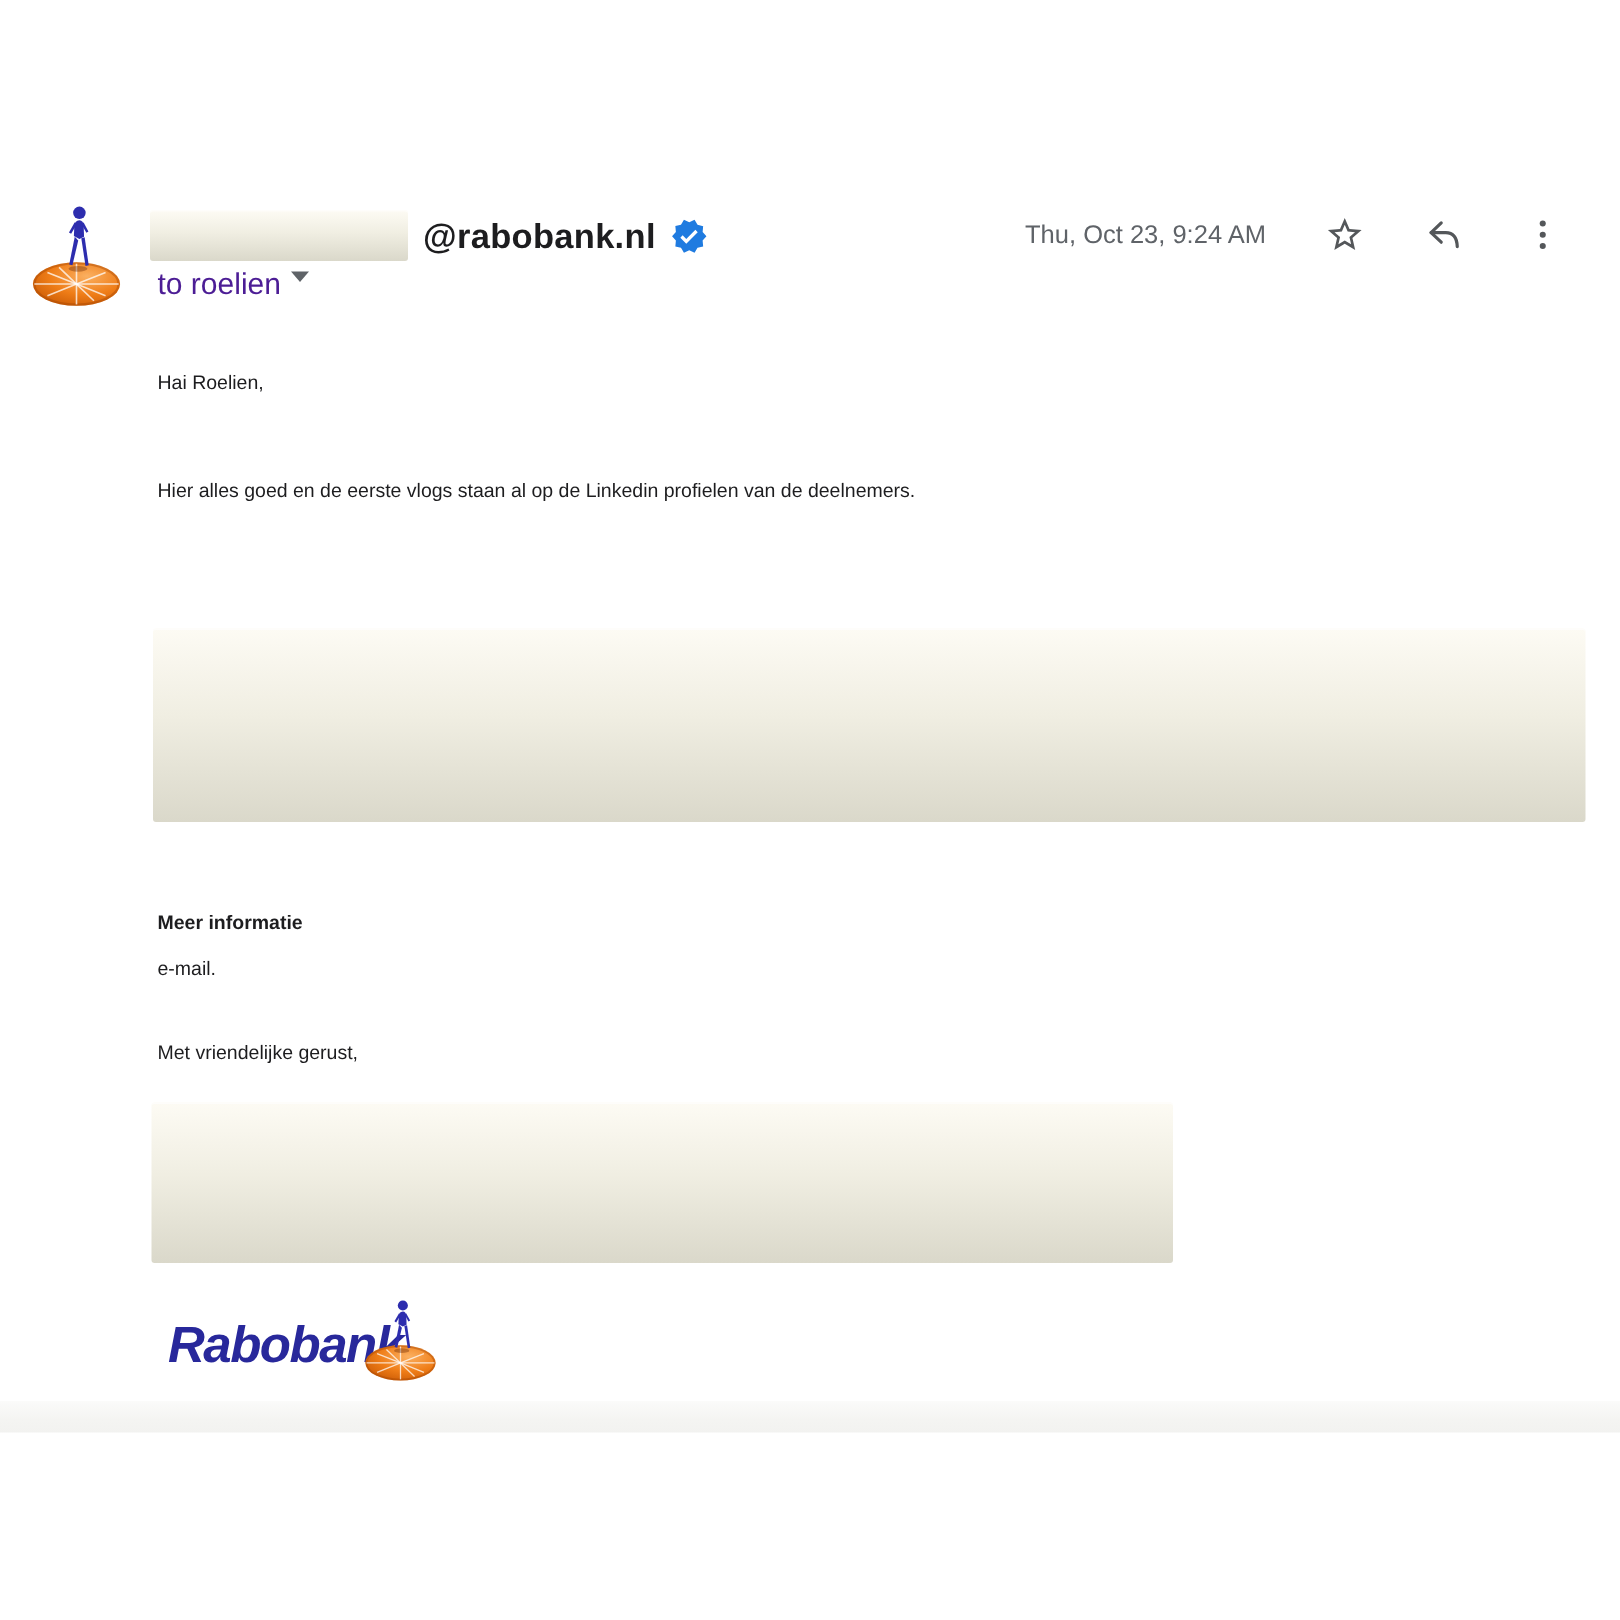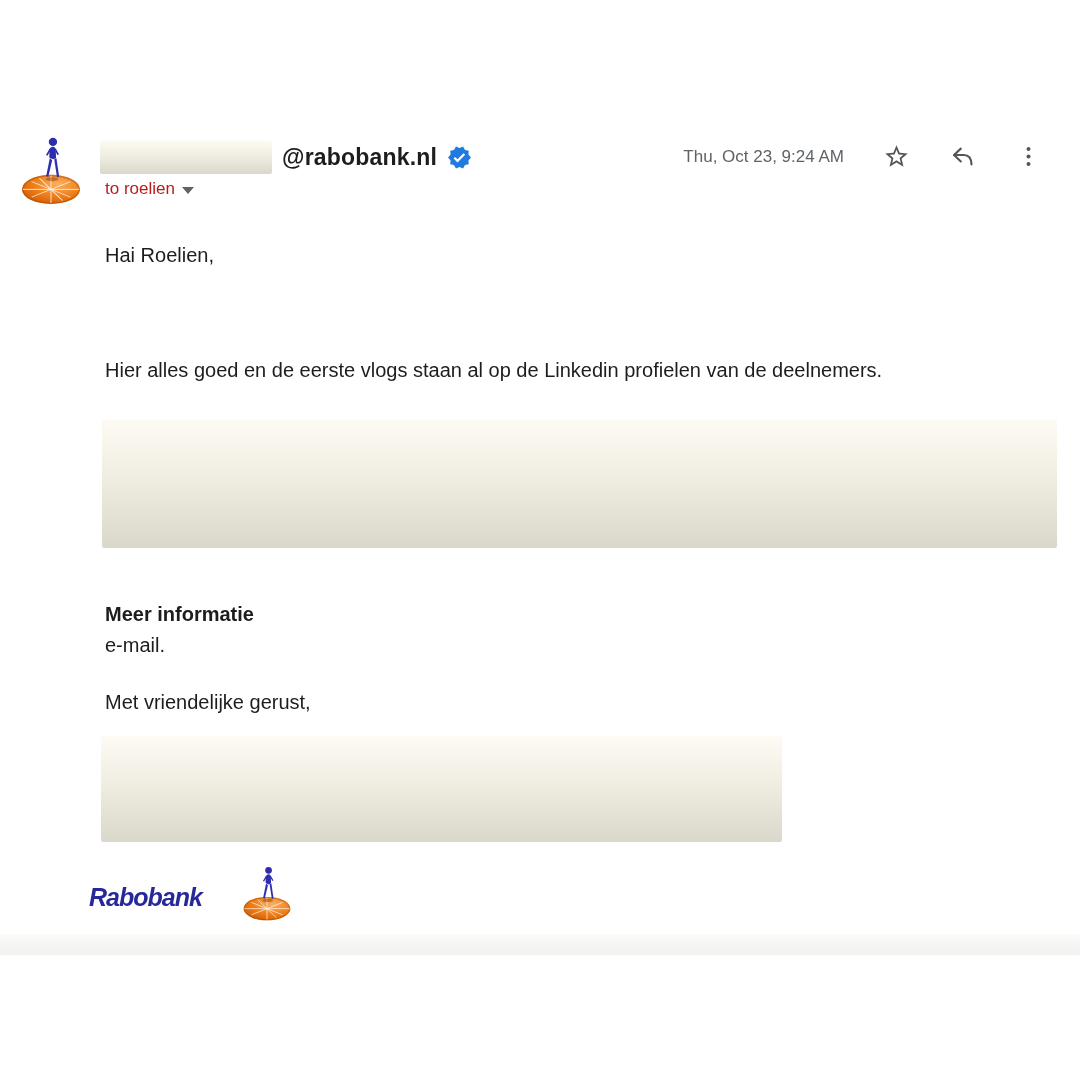--- a/index.html
+++ b/index.html
@@ -13,36 +13,36 @@
   .redact{
     background:linear-gradient(180deg,#fdfbf4 0%,#f0eee2 45%,#dad8ca 100%);
     border-radius:2px;box-shadow:inset 0 1px 0 rgba(255,255,255,.6);
   }
   .sender-redact{width:172px;height:34px;}
   .sender-email{font-size:23px;font-weight:700;color:#1d1d1f;letter-spacing:.2px;}
   .verified{width:25px;height:25px;display:inline-flex;}
   .header-right{position:absolute;top:143px;right:38px;display:flex;align-items:center;gap:39px;}
   .date{font-size:17px;color:#5f6368;white-space:nowrap;}
   .icon-btn{width:27px;height:27px;display:inline-flex;align-items:center;justify-content:center;cursor:pointer;}
-  .recipient{position:absolute;left:105px;top:179px;display:flex;align-items:center;gap:7px;font-size:17px;color:#b91c1c;cursor:pointer;}
+  .recipient{position:absolute;left:105px;top:179px;display:flex;gap:7px;font-size:20px;color:#4c1d95;cursor:pointer;}
   .caret{width:0;height:0;border-left:6px solid transparent;border-right:6px solid transparent;border-top:7px solid #5f6368;margin-top:2px;}
   
-  .bodytext{position:absolute;left:105px;font-size:20px;color:#1d1d1f;}
+  .bodytext{position:absolute;left:105px;font-size:13px;color:#1d1d1f;}
   .greeting{top:240px;line-height:30px;}
   .para1{top:308px;line-height:37px;width:960px;}
-  .para1 span{display:block;margin-top:44px;}
+  .para1 span{display:block;}
   .section{top:567px;line-height:31px;width:830px;}
   .section .heading{display:block;font-weight:700;margin-top:32px;}
   .section span{display:block;}
   .closing{top:687px;line-height:30px;}
   .redact-block1{position:absolute;left:102px;top:419px;width:955px;height:129px;}
   .redact-block2{position:absolute;left:101px;top:735px;width:681px;height:107px;}
   
   .wordmark{
-    position:absolute;left:89px;top:878px;font-size:25px;font-weight:700;font-style:italic;
+    position:absolute;left:112px;top:878px;font-size:34px;font-weight:700;font-style:italic;
     letter-spacing:-1px;color:var(--rabobank-blue,#28289b);line-height:38px;
   }
   .footer-mark{position:absolute;left:242px;top:864px;width:50px;height:58px;}
   .footer-strip{
     position:absolute;left:0;top:934px;width:1080px;height:21px;
     background:linear-gradient(180deg,#fbfbfa 0%,#f4f4f2 60%,#f2f2f0 100%);
   }
   svg{display:block;}
 </style>
 </head>

